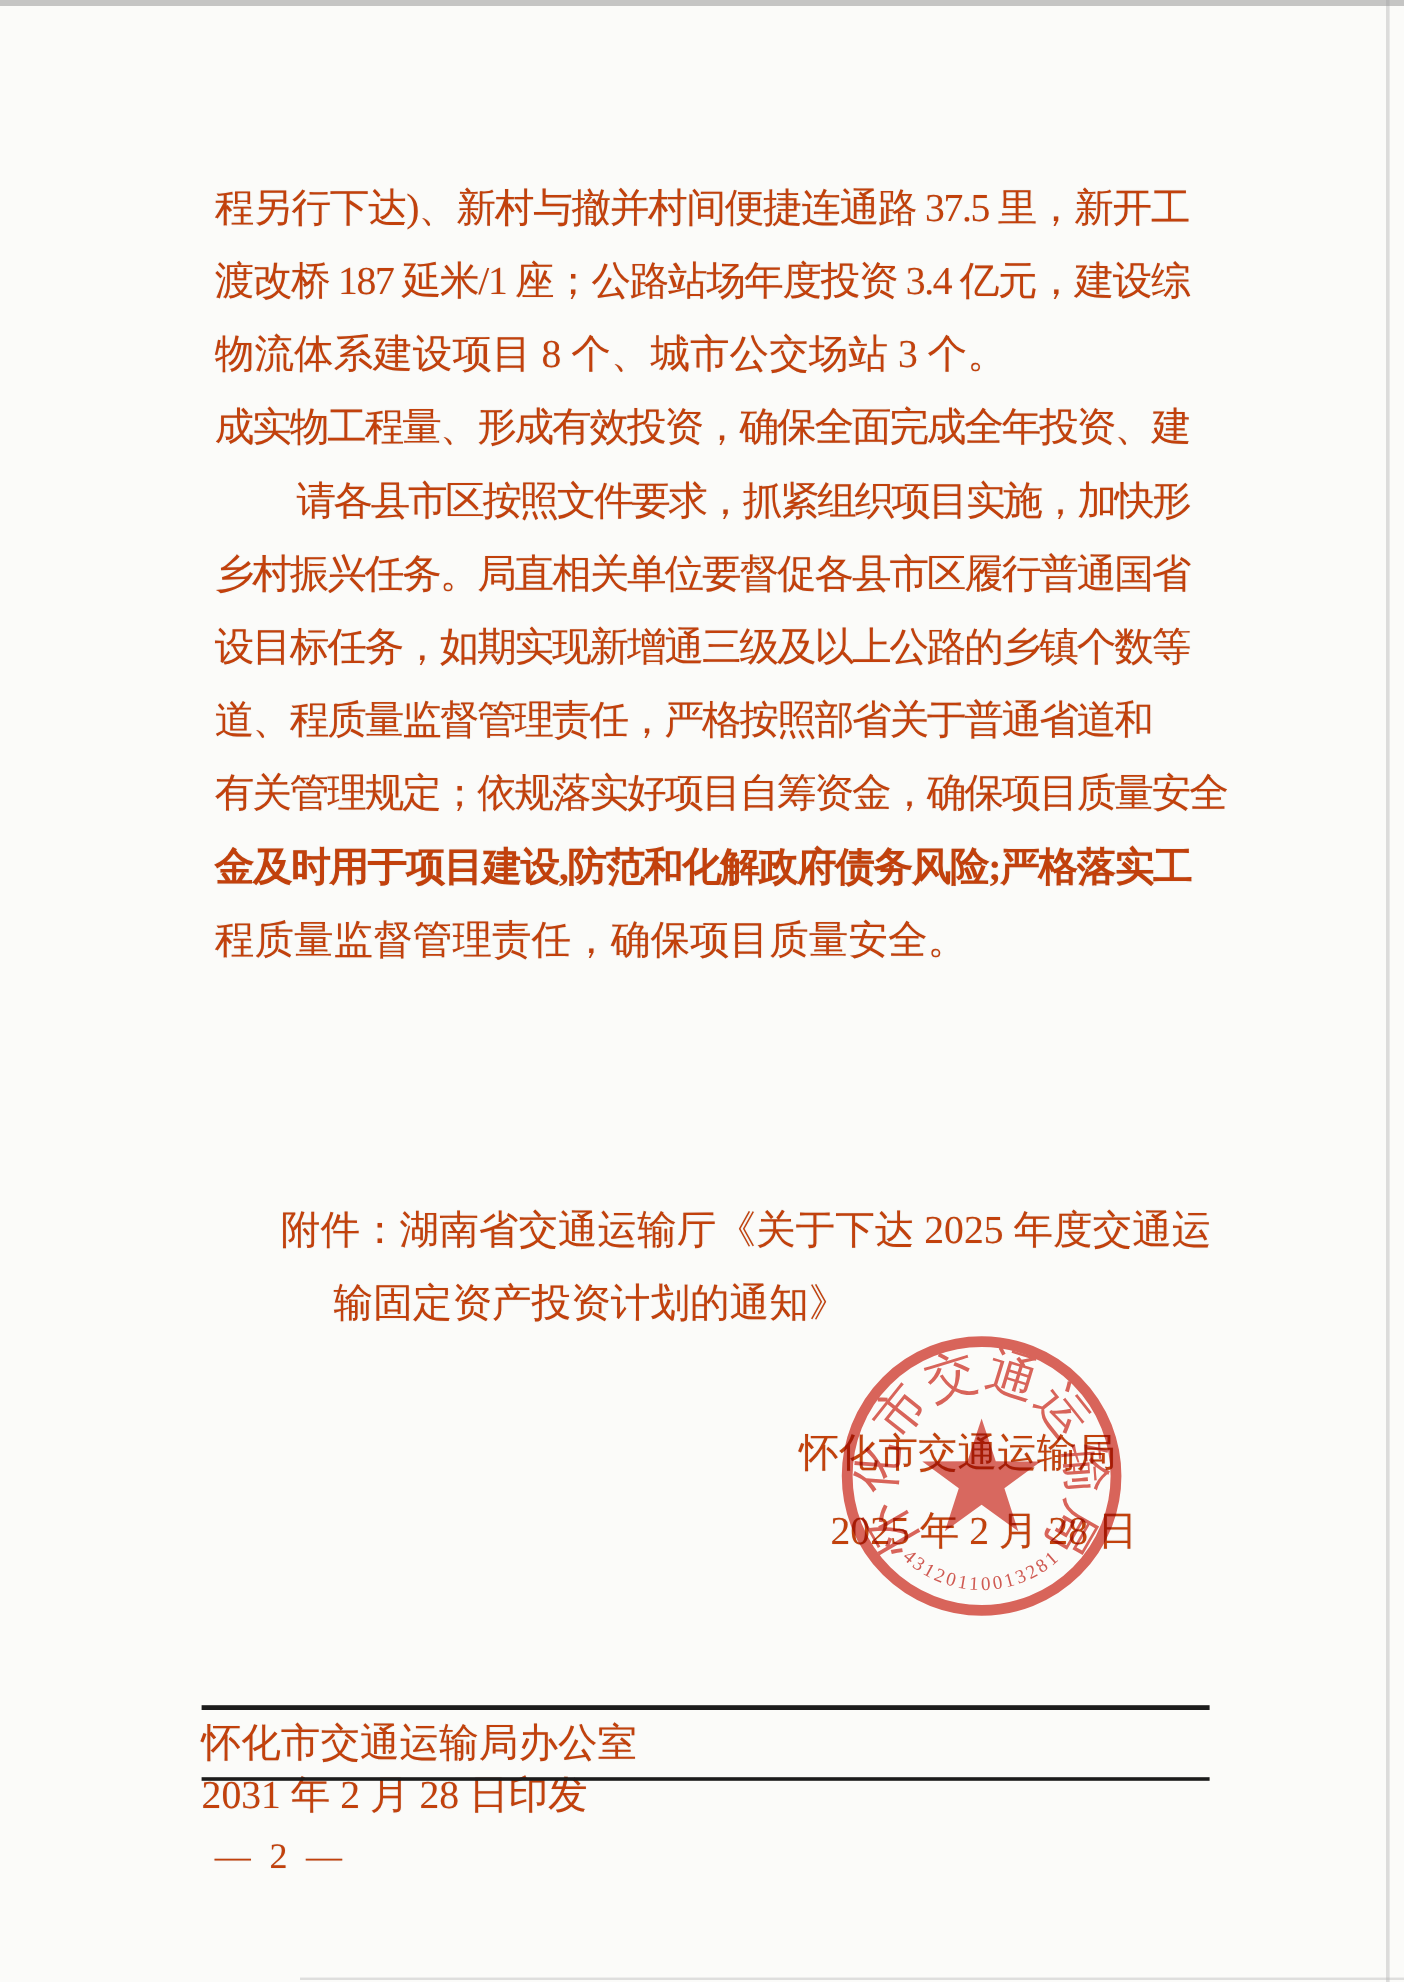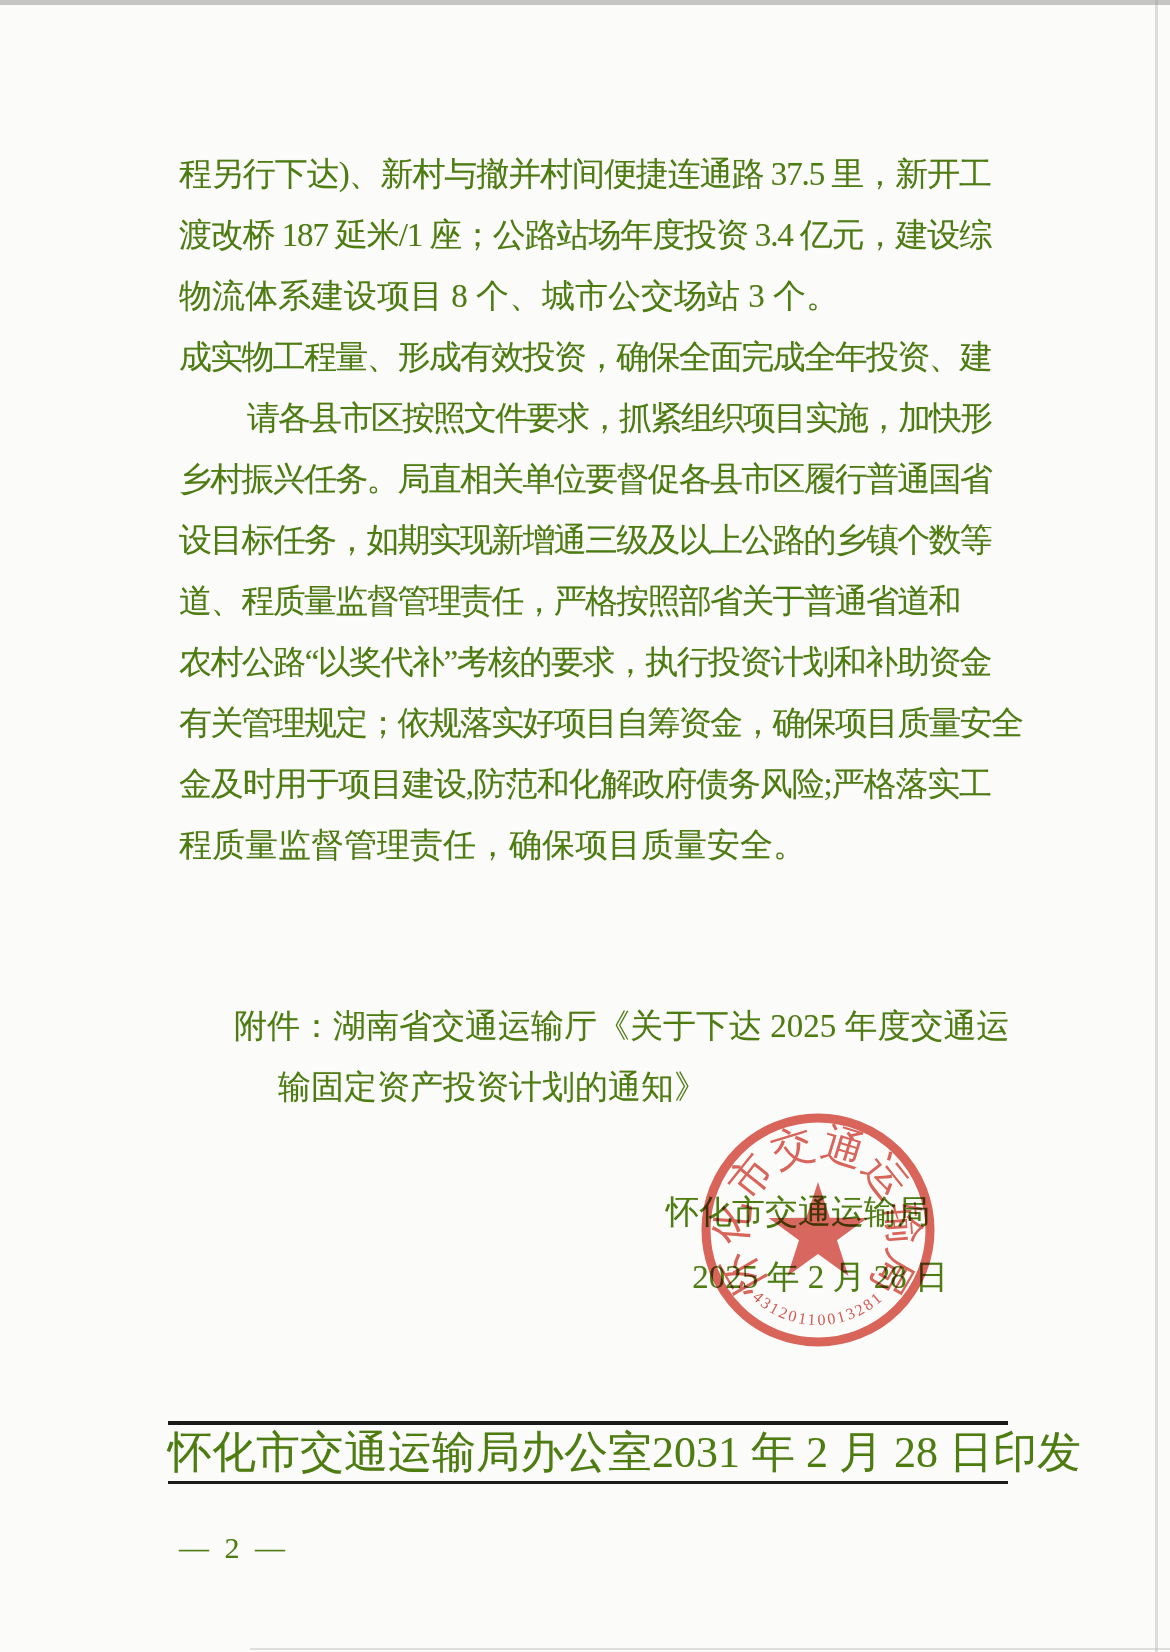--- a/index.html
+++ b/index.html
@@ -3,21 +3,21 @@
 <meta charset="utf-8">
 <style>
   html,body{margin:0;padding:0;background:#e8e8e6;}
   .page{
     position:relative;
     width:1170px;height:1652px;
     margin:0 auto;
     background:#fbfbf9;
     overflow:hidden;
     font-family:"Liberation Serif","DejaVu Serif",serif;
-    color:#4d7c0f;
+    color:#c2410c;
   }
   
   .scan-edge{position:absolute;pointer-events:none;}
   .scan-top{left:0;top:0;width:1170px;height:5px;background:#8f8f8f;opacity:.5;}
   .scan-right{left:1155px;top:0;width:3px;height:1652px;background:#9c9c9c;opacity:.32;}
   .scan-bottom{left:250px;top:1648px;width:920px;height:2px;background:#b5b5b5;opacity:.4;}
 
   
   .body-block{position:absolute;left:179px;top:144px;width:812px;}
   .attach-block{position:absolute;left:166px;top:996px;width:812px;}
@@ -40,22 +40,22 @@
   
   .seal{position:absolute;left:688px;top:1100px;width:260px;height:260px;
     mix-blend-mode:multiply;opacity:.9;}
   .seal text{font-family:"Liberation Serif","DejaVu Serif",serif;}
 
   
   .footer-rule{position:absolute;left:168px;width:840px;background:#1c1c1c;}
   .footer-rule.r1{top:1421px;height:4px;}
   .footer-rule.r2{top:1481px;height:3px;}
   .footer-row{position:absolute;left:168px;top:1431px;width:840px;height:44px;line-height:44px;
-    display:flex;justify-content:space-between;font-size:44px;white-space:nowrap;
-    text-shadow:0 0 1px rgba(60,60,60,.22);}
+    display:flex;justify-content:space-between;font-size:33px;white-space:nowrap;
+    text-shadow:0 0 1px rgba(60,60,60,.22);flex-direction:column;}
   .page-num{position:absolute;left:179px;top:1526px;height:44px;line-height:44px;
     font-size:30px;letter-spacing:4px;text-shadow:0 0 1px rgba(60,60,60,.22);}
 </style>
 </head>
 <body>
 
 <div class="page">
 
   <div class="scan-edge scan-top"></div>
   <div class="scan-edge scan-right"></div>
@@ -63,23 +63,22 @@
 
   <div class="body-block">
     <div class="line j" style="letter-spacing: -1.075px;"><span>程另行下达)、新村与撤并村间便捷连通路 37.5 里，新开工</span></div>
     <div class="line j" style="letter-spacing: -1.13741px;"><span>渡改桥 187 延米/1 座；公路站场年度投资 3.4 亿元，建设综</span></div>
     <div class="line last"><span>物流体系建设项目 8 个、城市公交场站 3 个。</span></div>
     <div class="line j" style="letter-spacing: -1.76923px;"><span>成实物工程量、形成有效投资，确保全面完成全年投资、建</span></div>
     <div class="line j ind" style="letter-spacing: -2px;"><span>请各县市区按照文件要求，抓紧组织项目实施，加快形</span></div>
     <div class="line j" style="letter-spacing: -1.76923px;"><span>乡村振兴任务。局直相关单位要督促各县市区履行普通国省</span></div>
     <div class="line j" style="letter-spacing: -1.76923px;"><span>设目标任务，如期实现新增通三级及以上公路的乡镇个数等</span></div>
     <div class="line j" style="letter-spacing: -1.76923px;"><span>道、程质量监督管理责任，严格按照部省关于普通省道和</span></div>
-    <div class="line j" style="letter-spacing: -1.56655px;"><span>农村公路“以奖代补”考核的要求，执行投资计划和补助资金</span></div>
     <div class="line j" style="letter-spacing: -1.76923px;"><span>有关管理规定；依规落实好项目自筹资金，确保项目质量安全</span></div>
-    <div class="line j" style="letter-spacing: -1.12674px;"><span>金及时用于项目建设,防范和化解政府债务风险;严格落实工</span></div>
+    <div class="line j" style="letter-spacing: -1.12674px; font-weight: bold;"><span>金及时用于项目建设,防范和化解政府债务风险;严格落实工</span></div>
     <div class="line last"><span>程质量监督管理责任，确保项目质量安全。</span></div>
   </div>
 
   <div class="attach-block">
     <div class="line last ind2"><span>附件：湖南省交通运输厅《关于下达 2025 年度交通运</span></div>
     <div class="line last ind3"><span>输固定资产投资计划的通知》</span></div>
   </div>
 
   <div class="sig-org">怀化市交通运输局</div>
   <div class="sig-date">2025 年 2 月 28 日</div>

